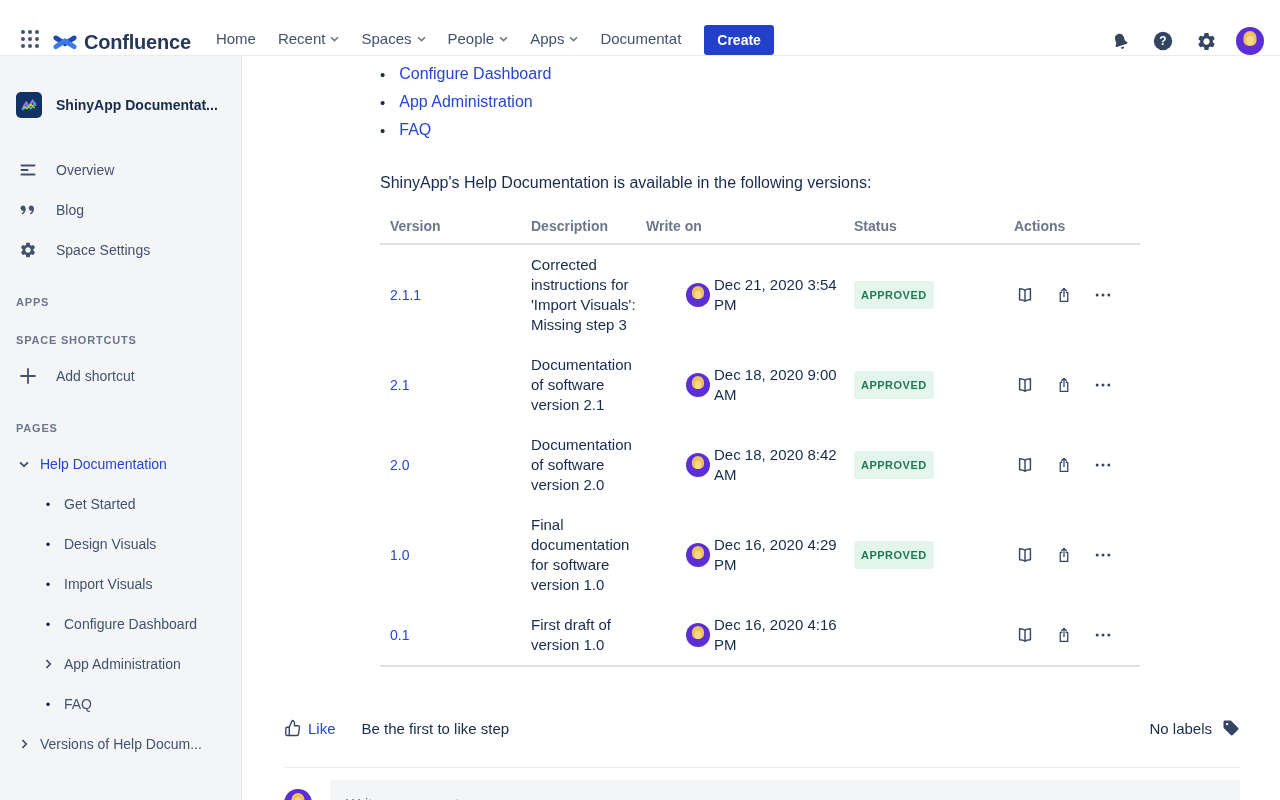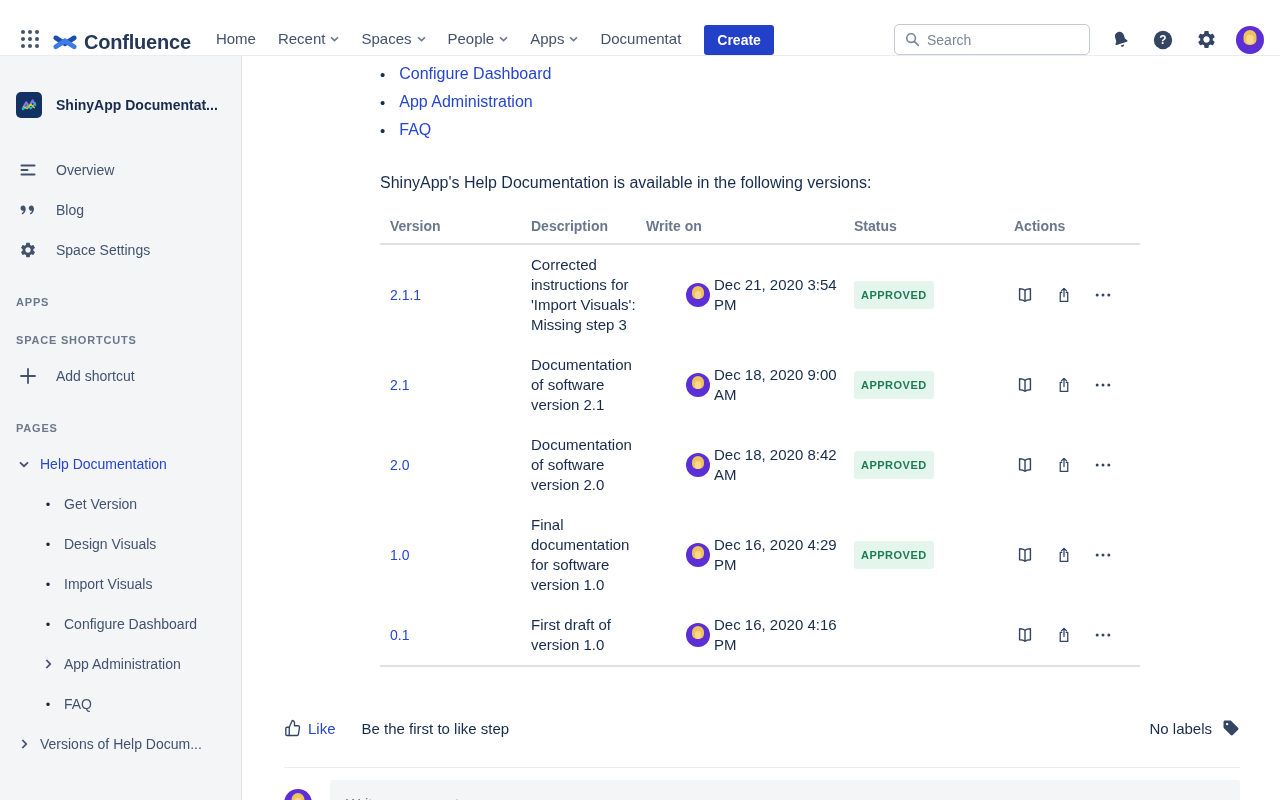--- a/index.html
+++ b/index.html
@@ -163,27 +163,20 @@
           <path d="M1 1.2 L4.5 4.6 L8 1.2" fill="none" stroke="#6B778C" stroke-width="1.6"></path>
         </svg>
     </div>
     <div class="nav-item">
       <span>Documentat</span>
     </div>
   </nav>
   <button class="create-btn">Create</button>
 
   <div class="topbar-right">
-    <div class="search-box">
-      <svg width="15" height="15" viewBox="0 0 16 16">
-        <circle cx="6.5" cy="6.5" r="4.6" fill="none" stroke="#7A869A" stroke-width="1.7"></circle>
-        <line x1="10.2" y1="10.2" x2="14.2" y2="14.2" stroke="#7A869A" stroke-width="1.7" stroke-linecap="round"></line>
-      </svg>
-      <input type="text" placeholder="Search" style="">
-    </div>
     <div class="icon-btn">
       <svg width="21" height="21" viewBox="0 0 24 24" fill="#344563">
         <path d="M12 3c-3.2 0-5.2 2.3-5.2 5.3v4.1l-1.8 2.8c-.4.6.1 1.5.9 1.5h12.2c.8 0 1.3-.9.9-1.5l-1.8-2.8V8.3C17.2 5.3 15.2 3 12 3z" transform="rotate(-18 12 12)"></path>
         <path d="M10 18.6c.2 1.3 1 2.1 2 2.1s1.8-.8 2-2.1h-4z" transform="rotate(-18 12 12)"></path>
       </svg>
     </div>
     <div class="icon-btn">
       <svg width="22" height="22" viewBox="0 0 24 24">
         <circle cx="12" cy="12" r="10" fill="#344563"></circle>
         <text x="12" y="16.6" text-anchor="middle" font-size="13" font-weight="bold" fill="#fff" font-family="Liberation Sans, sans-serif">?</text>
@@ -258,21 +251,21 @@
       <span class="twisty">
         <svg width="10" height="7" viewBox="0 0 10 7">
             <path d="M1 1.4 L5 5.2 L9 1.4" fill="none" stroke="#42526E" stroke-width="1.8"></path>
           </svg>
       </span>
       <span>Help Documentation</span>
     </div>
     <div class="tree-children">
       <div class="tree-row">
         <span class="bullet-dot">•</span>
-        <span>Get Version</span>
+        <span>Get Started</span>
       </div>
       <div class="tree-row">
         <span class="bullet-dot">•</span>
         <span>Design Visuals</span>
       </div>
       <div class="tree-row">
         <span class="bullet-dot">•</span>
         <span>Import Visuals</span>
       </div>
       <div class="tree-row">

